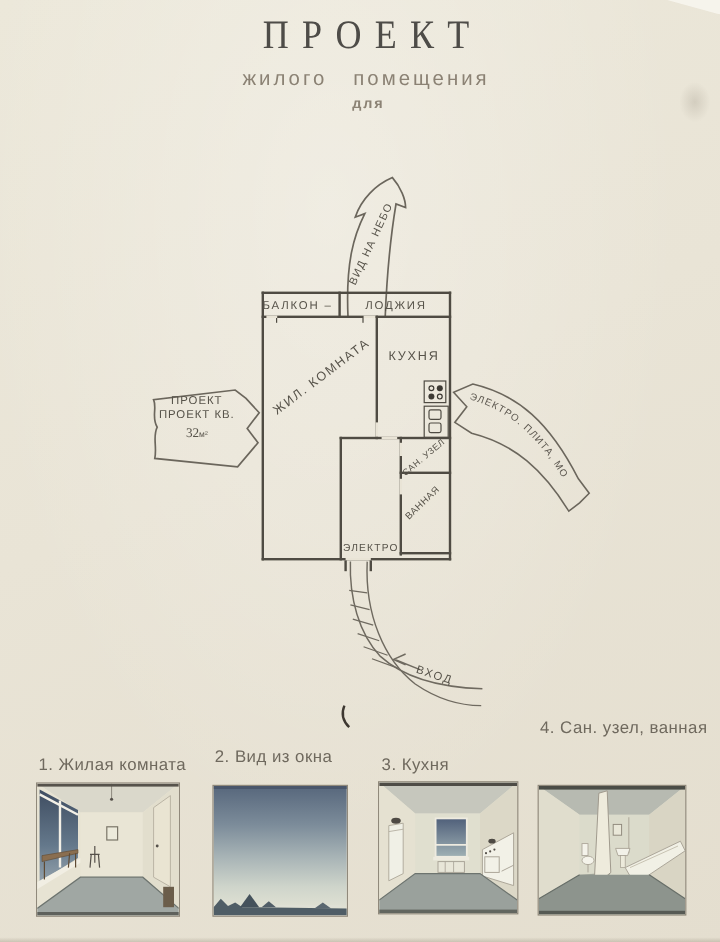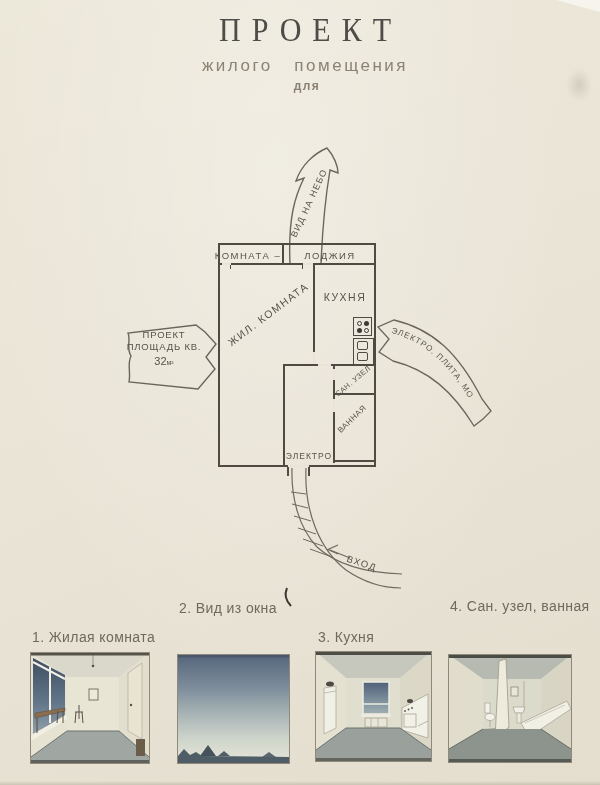--- a/index.html
+++ b/index.html
@@ -30,21 +30,21 @@
   .thumb svg{display:block;border:1px solid #90897b;}
   .stove{position:absolute;left:353px;top:317px;width:19px;height:19px;
          border:1.5px solid #4f4b43;box-sizing:border-box;}
   .burner{position:absolute;width:5px;height:5px;border-radius:50%;}
   .b-fill{background:#3d3a34;}
   .b-ring{border:1.4px solid #3d3a34;box-sizing:border-box;background:transparent;}
   .sink{position:absolute;left:353px;top:338px;width:21px;height:27px;
         border:1.5px solid #4f4b43;box-sizing:border-box;}
   .basin{position:absolute;left:3px;width:11px;height:9px;border:1.2px solid #4f4b43;
          border-radius:2px;box-sizing:border-box;}
-  .area-val{font-size:11px;}
+  .area-val{font-size:11px;font-family:Liberation Serif, serif;}
   .area-unit{font-size:7px;}
   .edge-right{position:absolute;right:0;top:0;width:4px;height:785px;background:#f7f5ee;
               border-left:1px solid #cfc8b8;}
   .corner-sliver{position:absolute;left:556px;top:0;width:44px;height:12px;background:#f7f5ee;
                  clip-path:polygon(100% 0,100% 100%,0 0);opacity:.9;}
   .bottom-shade{position:absolute;left:0;bottom:0;width:600px;height:4px;
                 background:linear-gradient(rgba(0,0,0,0),rgba(120,110,90,.25));}
   .smudge{position:absolute;left:566px;top:68px;width:26px;height:34px;
           background:radial-gradient(rgba(120,110,95,.20),rgba(120,110,95,0) 70%);}
 </style>
@@ -137,39 +137,39 @@
       <span class="burner b-fill" style="left:2.5px;top:9.5px"></span>
       <span class="burner b-ring" style="left:9.5px;top:9.5px"></span>
     </div>
 
     <div class="sink">
       <span class="basin" style="top:2px"></span>
       <span class="basin" style="top:13px"></span>
     </div>
   </div>
 
-  <div class="lbl" style="left:248px;top:255px;font-size:9.5px;letter-spacing:1.5px">КОМНАТА –</div>
+  <div class="lbl" style="left:248px;top:255px;font-size:9.5px;letter-spacing:1.5px">БАЛКОН –</div>
   <div class="lbl" style="left:330px;top:255px;font-size:9.5px;letter-spacing:1.5px">ЛОДЖИЯ</div>
   <div class="lbl" style="left:268px;top:314px;font-size:10.5px;letter-spacing:1.5px;transform:translate(-50%,-50%) rotate(-37deg)">ЖИЛ. КОМНАТА</div>
   <div class="lbl" style="left:345px;top:297px;font-size:10.5px;letter-spacing:1.5px">КУХНЯ</div>
   <div class="lbl" style="left:353px;top:381px;font-size:7.5px;letter-spacing:.5px;transform:translate(-50%,-50%) rotate(-40deg)">САН. УЗЕЛ</div>
   <div class="lbl" style="left:352px;top:419px;font-size:8px;letter-spacing:.5px;transform:translate(-50%,-50%) rotate(-44deg)">ВАННАЯ</div>
   <div class="lbl" style="left:309px;top:456px;font-size:8.5px;letter-spacing:1px">ЭЛЕКТРО</div>
 
   <div class="lbl" style="left:309px;top:203px;font-size:9px;letter-spacing:1.2px;transform:translate(-50%,-50%) rotate(-65deg)">ВИД НА НЕБО</div>
   <div class="lbl" style="left:362px;top:563px;font-size:9.5px;letter-spacing:1.5px;transform:translate(-50%,-50%) rotate(18deg)">ВХОД</div>
 
   <div class="lbl" style="left:164px;top:334px;font-size:9.5px;letter-spacing:.8px">ПРОЕКТ</div>
-  <div class="lbl" style="left:164px;top:346px;font-size:9.5px;letter-spacing:.8px">ПЛОЩАДЬ КВ.</div>
+  <div class="lbl" style="left:164px;top:346px;font-size:9.5px;letter-spacing:.8px">ПРОЕКТ КВ.</div>
   <div class="lbl" style="left:164px;top:360px">
     <span class="area-val">32</span><span class="area-unit">м²</span>
   </div>
 
   <div class="cap" style="left:32px;top:629px">1. Жилая комната</div>
-  <div class="cap" style="left:179px;top:600px">2. Вид из окна</div>
+  <div class="cap" style="left:179px;top:622px">2. Вид из окна</div>
   <div class="cap" style="left:318px;top:629px">3. Кухня</div>
   <div class="cap" style="left:450px;top:598px">4. Сан. узел, ванная</div>
 
   <div class="thumb" style="left:30px;top:652px">
     <svg width="118" height="110" viewBox="0 0 118 110">
       <defs>
         <linearGradient id="winG" x1="0" y1="0" x2="0" y2="1">
           <stop offset="0" stop-color="#3f4d61"></stop>
             <stop offset=".6" stop-color="#64788b"></stop>
             <stop offset="1" stop-color="#93a1ab"></stop>

